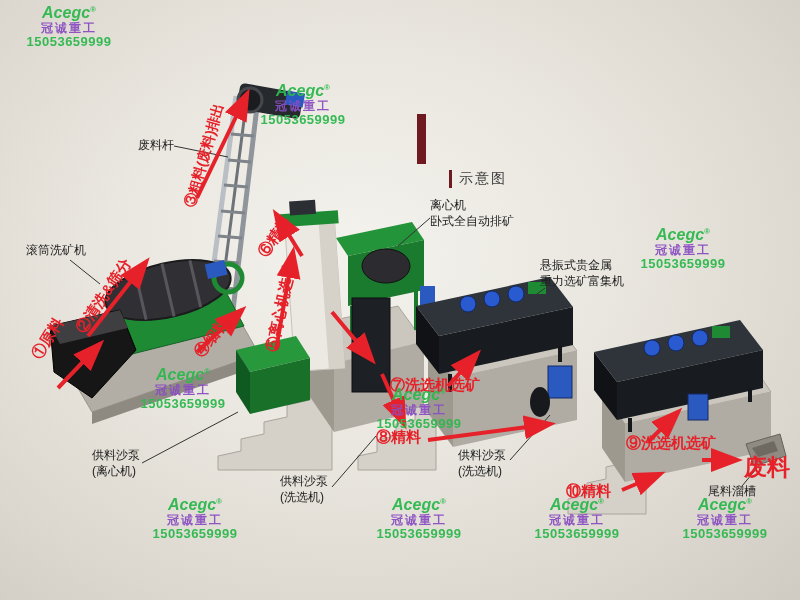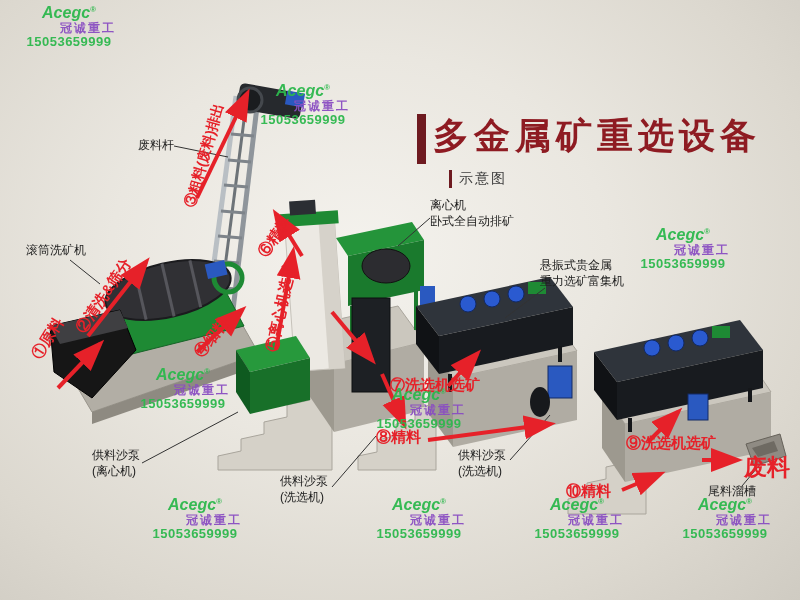--- a/index.html
+++ b/index.html
@@ -23,21 +23,21 @@
     white-space:nowrap;transform-origin:0 50%;
   }
   .flow-label.big{font-size:23px;}
   .flow-label.small{font-size:14px;}
   .callout{
     position:absolute;color:#1c1c1c;font-size:12px;line-height:1.3;white-space:nowrap;
   }
   .wm{position:absolute;width:94px;text-align:center;line-height:1.12;opacity:.95;}
   .wm .n{color:#2db84d;font-style:italic;font-weight:bold;font-size:16px;}
   .wm .n sup{font-size:8px;}
-  .wm .c{color:#8a4ec2;font-weight:bold;font-size:12px;letter-spacing:2px;text-align:right;}
+  .wm .c{color:#8a4ec2;font-weight:bold;font-size:12px;letter-spacing:2px;}
   .wm .p{color:#2db84d;font-weight:bold;font-size:13px;letter-spacing:0.5px;}
 </style>
 </head>
 <body>
 
 <div class="canvas">
 
   <svg class="layer" width="800" height="600" viewBox="0 0 800 600">
     <defs>
       <marker id="ah" markerWidth="9" markerHeight="8" refX="6.5" refY="3" orient="auto">
@@ -162,21 +162,20 @@
       <line x1="382" y1="374" x2="404" y2="424"></line>
       <line x1="448" y1="386" x2="477" y2="354"></line>
       <line x1="428" y1="440" x2="550" y2="424"></line>
       <line x1="648" y1="442" x2="678" y2="412"></line>
       <line x1="622" y1="490" x2="660" y2="474"></line>
       <line x1="702" y1="460" x2="737" y2="460"></line>
     </g>
   </svg>
 
   <div class="title-bar"></div>
-  <div class="page-title">多金属矿重选设备</div>
   <div class="page-subtitle">示意图</div>
 
   <div class="flow-label" style="left:36px;top:348px;transform:rotate(-58deg)">①原料</div>
   <div class="flow-label" style="left:80px;top:322px;transform:rotate(-56deg)">②清洗&amp;筛分</div>
   <div class="flow-label small" style="left:190px;top:198px;transform:rotate(-74deg)">③粗料(废料)排出</div>
   <div class="flow-label" style="left:198px;top:346px;transform:rotate(-52deg)">④细料</div>
   <div class="flow-label" style="left:272px;top:342px;transform:rotate(-78deg)">⑤离心机选矿</div>
   <div class="flow-label" style="left:262px;top:246px;transform:rotate(-55deg)">⑥精料</div>
   <div class="flow-label" style="left:390px;top:376px;">⑦洗选机选矿</div>
   <div class="flow-label" style="left:376px;top:428px;">⑧精料</div>

